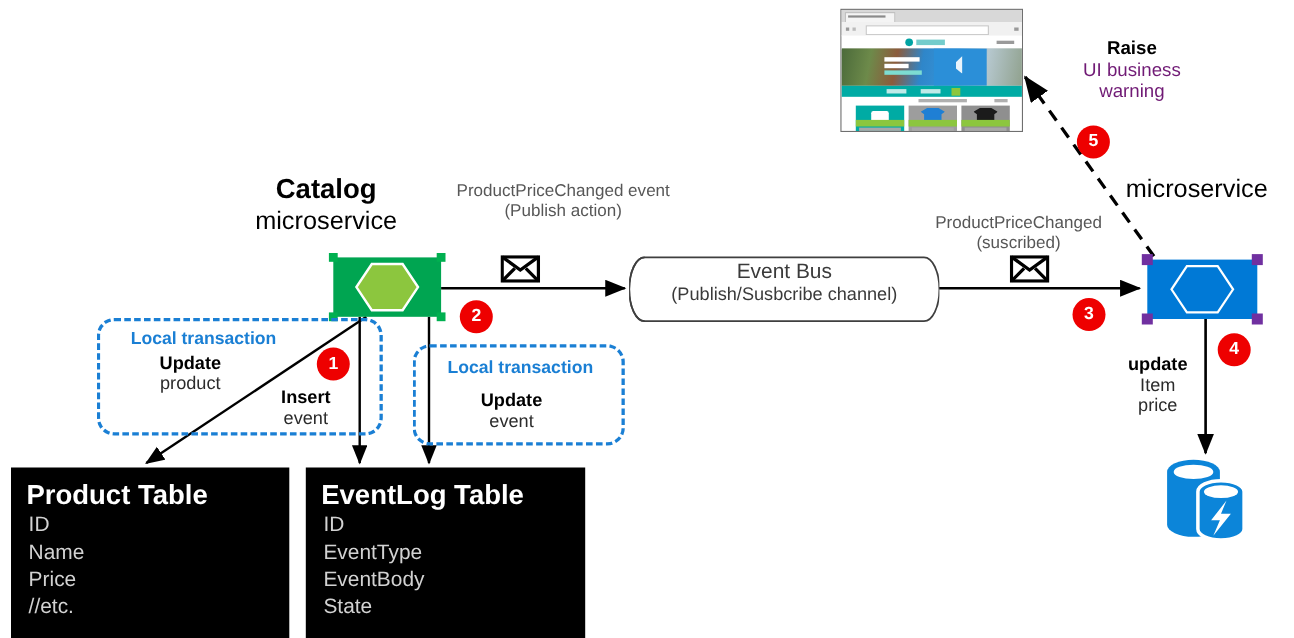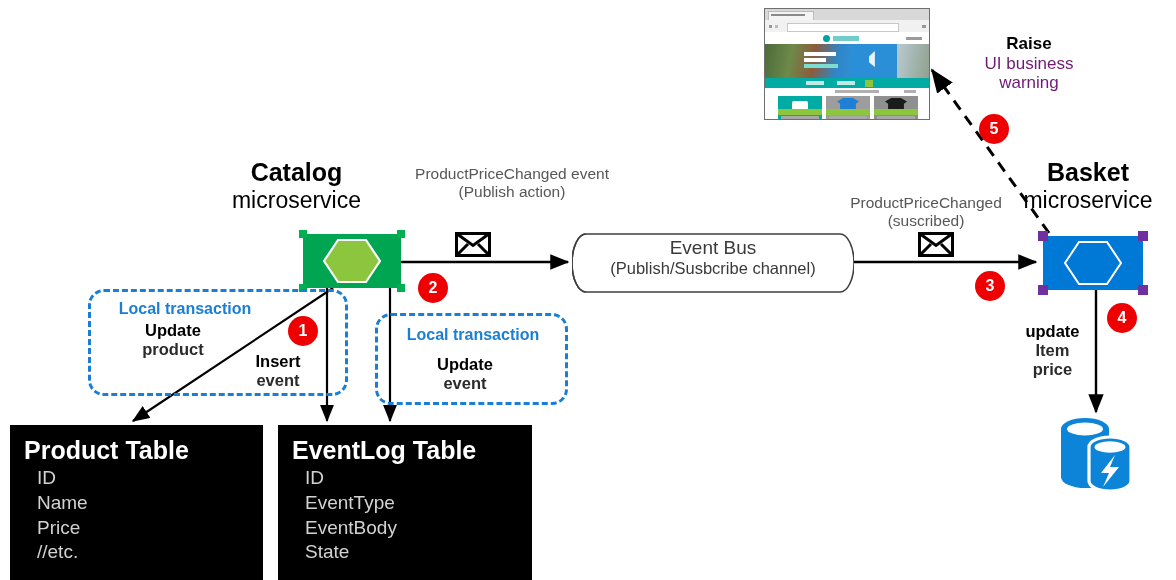--- a/index.html
+++ b/index.html
@@ -11,28 +11,28 @@
 
   
   .lbl{position:absolute;line-height:1.16;white-space:nowrap;}
   .t-center{text-align:center;}
   .svc-title{font-size:25px;font-weight:bold;color:#000;}
   .svc-sub{font-size:23px;font-weight:normal;color:#000;}
   .grey-note{font-size:15.5px;color:#575757;}
   .busname{font-size:19px;font-weight:normal;color:#3a3a3a;}
   .bussub{font-size:16.5px;color:#3a3a3a;}
   .bold-act{font-size:16.5px;font-weight:bold;color:#000;}
-  .norm-act{font-size:16.5px;font-weight:bold;color:#2b2b2b;}
+  .norm-act{font-size:16.5px;font-weight:normal;color:#2b2b2b;}
   .raise-b{font-size:17px;font-weight:bold;color:#000;}
   .raise-n{font-size:17px;font-weight:normal;color:#701a75;}
 
   
   .tbl{position:absolute;background:#000;color:#fff;padding:10px 0 12px 0;}
   .tbl .tname{font-size:25px;font-weight:bold;color:#ffffff;padding-left:14px;line-height:1.25;}
-  .tbl .tcol{font-size:19px;font-weight:normal;color:#d2d2d2;padding-left:27px;line-height:1.3;}
+  .tbl .tcol{font-size:19px;font-weight:normal;color:#d2d2d2;padding-left:16px;line-height:1.3;}
 
   
   .svcbox{position:absolute;box-sizing:border-box;}
   .hdl{position:absolute;width:8px;height:8px;}
   .svcbox .hex{position:absolute;left:50%;top:50%;transform:translate(-50%,-50%);}
 
   
   .dashbox{position:absolute;box-sizing:border-box;border:3px dashed #1a7fd4;border-radius:16px;}
 
   
@@ -185,21 +185,20 @@
 
   <svg class="env" data-name="envelope-icon-subscribe" style="left:918px;top:232px;" width="36" height="25" viewBox="0 0 36 25">
     <rect x="1.5" y="1.5" width="33" height="22" fill="#ffffff" stroke="#000" stroke-width="3"></rect>
     <path d="M1.5,1.5 L18,13.5 L34.5,1.5" fill="none" stroke="#000" stroke-width="3"></path>
     <path d="M1.5,23.5 L13,12 M34.5,23.5 L23,12" fill="none" stroke="#000" stroke-width="3"></path>
   </svg>
 
   <div class="badge" data-name="step-badge-3" style="left:975px;top:271px;">3</div>
 
   <div class="lbl t-center" data-name="basket-service-label" style="left:1000px;top:158px;width:176px;">
-    <div class="svc-title" data-name="basket-title">Basket</div>
     <div class="svc-sub" data-name="basket-subtitle">microservice</div>
   </div>
 
   <div class="svcbox" data-name="basket-microservice-box" style="left:1043px;top:236px;width:100px;height:54px;background:#0079d6;">
     <svg class="hex" data-name="hexagon-service-icon" width="60" height="46" viewBox="0 0 60 46">
       <polygon points="16,2 44,2 58,23 44,44 16,44 2,23" fill="none" stroke="#ffffff" stroke-width="2"></polygon>
     </svg>
     <span class="hdl" data-name="resize-handle-tl" style="left:-5px;top:-5px;background:#7030a0;width:10px;height:10px;"></span>
     <span class="hdl" data-name="resize-handle-tr" style="right:-5px;top:-5px;background:#7030a0;width:10px;height:10px;"></span>
     <span class="hdl" data-name="resize-handle-bl" style="left:-5px;bottom:-5px;background:#7030a0;width:10px;height:10px;"></span>

